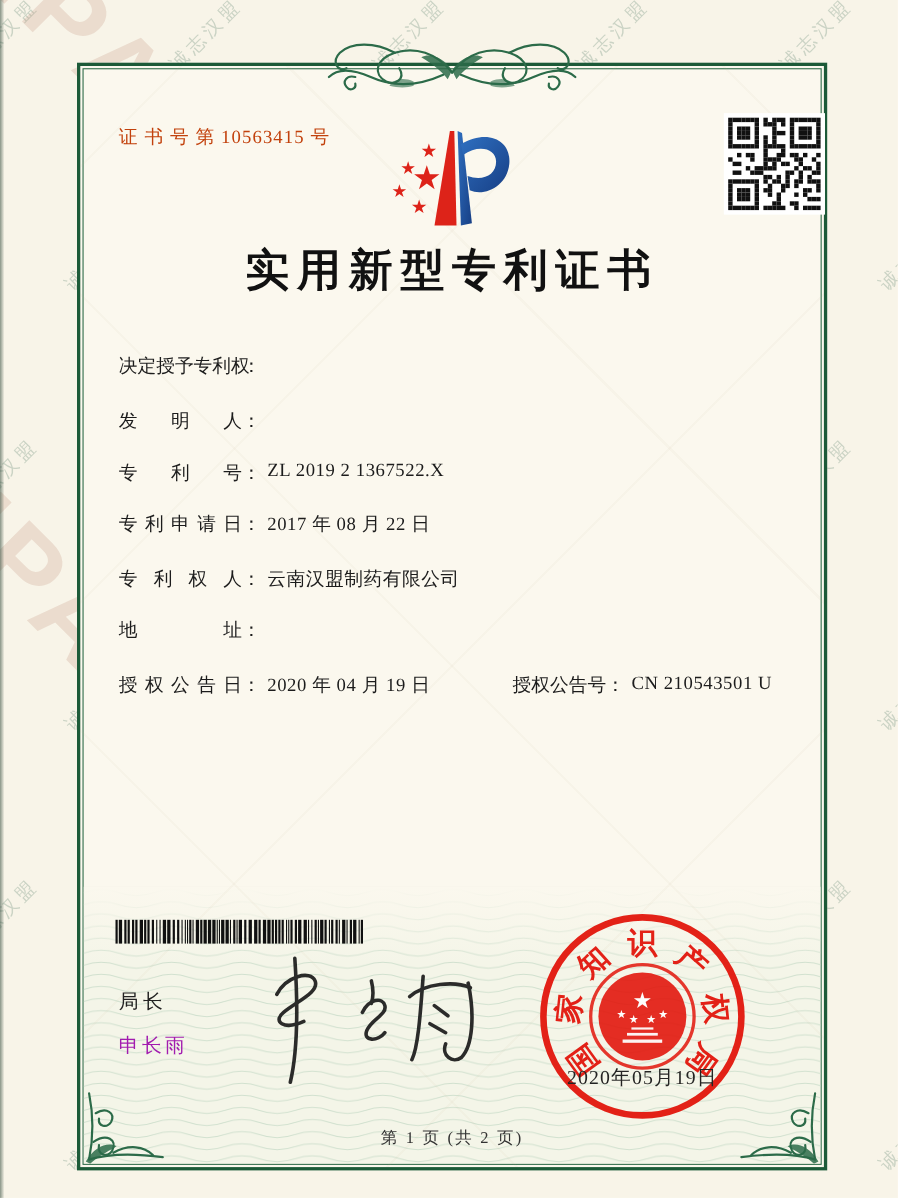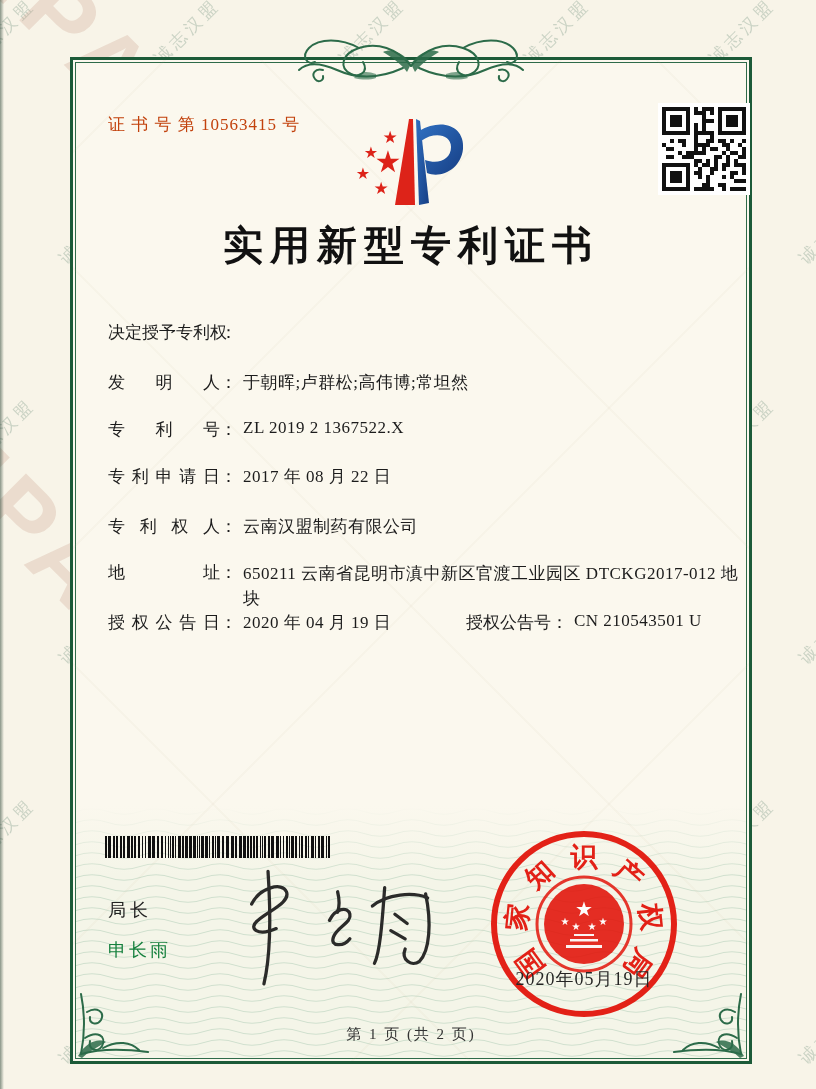--- a/index.html
+++ b/index.html
@@ -47,21 +47,21 @@
   .pair2{position:absolute;left:358px;top:0;display:flex;text-align:center;}
 
   .body-text{position:absolute;left:30px;top:588px;width:618px;z-index:3;
        font-size:15.5px;line-height:26px;text-align:justify;color:#242424;font-style:italic;}
   .body-text p{margin:0;text-indent:2em;}
 
   .barcode{position:absolute;left:30px;top:776px;z-index:3;}
   .sig-title{position:absolute;left:35px;top:838px;z-index:3;font-family:"Liberation Sans",sans-serif;
        font-size:18px;letter-spacing:4px;color:#222;}
   .sig-name{position:absolute;left:35px;top:878px;z-index:3;font-family:"Liberation Sans",sans-serif;
-       font-size:18px;letter-spacing:3px;color:#15803d;}
+       font-size:18px;letter-spacing:3px;color:#a21caf;}
   .signature{position:absolute;left:150px;top:800px;z-index:4;}
   .seal{position:absolute;left:415px;top:768px;z-index:5;opacity:.93;}
   .seal-char{font-size:27px;font-weight:bold;fill:#e21208;font-family:"Liberation Serif",serif;}
   .seal-date{font-size:18px;fill:#151515;letter-spacing:1px;font-family:"Liberation Serif",serif;}
 
   .page-info{position:absolute;left:0;top:965px;width:100%;text-align:center;z-index:3;
        font-size:15px;letter-spacing:2px;color:#333;}
   .cont-note{position:absolute;left:0;top:1063px;width:100%;text-align:center;z-index:3;
        font-size:15px;font-style:italic;letter-spacing:2px;color:#222;}
   .green-stroke{stroke:#2c6b49;fill:none;stroke-width:2;stroke-linecap:round;}
@@ -406,41 +406,39 @@
     <div class="title">实用新型专利证书</div>
 
     <div class="fields">
       <div class="frow" style="top:261px">
         <span class="flabel">决定授予专利权</span>
           <span class="fcolon">：</span>
       </div>
       <div class="frow" style="top:311px">
         <span class="flabel">发明人</span>
           <span class="fcolon">：</span>
-        <span class="fvalue">于朝晖;卢群松;高伟博;常坦然</span>
       </div>
       <div class="frow" style="top:358px">
         <span class="flabel">专利号</span>
           <span class="fcolon">：</span>
         <span class="fvalue">ZL 2019 2 1367522.X</span>
       </div>
       <div class="frow" style="top:405px">
         <span class="flabel">专利申请日</span>
           <span class="fcolon">：</span>
         <span class="fvalue">2017 年 08 月 22 日</span>
       </div>
       <div class="frow" style="top:455px">
         <span class="flabel">专利权人</span>
           <span class="fcolon">：</span>
         <span class="fvalue">云南汉盟制药有限公司</span>
       </div>
       <div class="frow" style="top:501px">
         <span class="flabel">地址</span>
           <span class="fcolon">：</span>
-        <span class="fvalue wrap">650211 云南省昆明市滇中新区官渡工业园区 DTCKG2017-012 地块</span>
       </div>
       <div class="frow" style="top:551px;width:615px">
         <span class="flabel">授权公告日</span>
           <span class="fcolon">：</span>
         <span class="fvalue">2020 年 04 月 19 日</span>
         <span class="pair2">
           <span>授权公告号</span>
             <span class="fcolon">：</span>
           <span class="fvalue">CN 210543501 U</span>
         </span>

